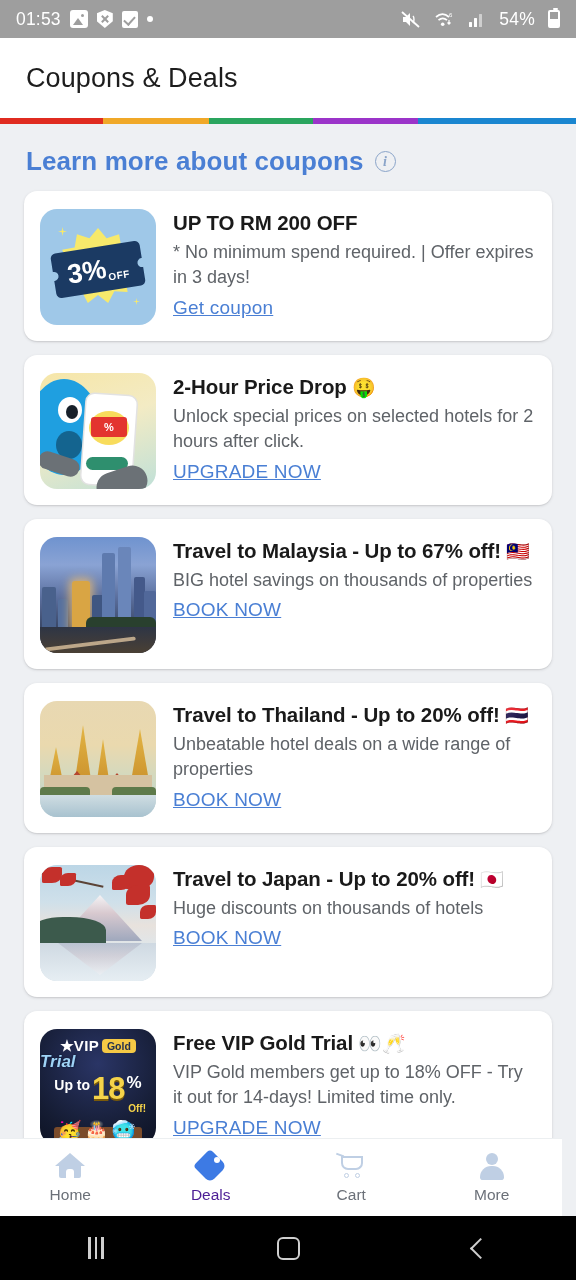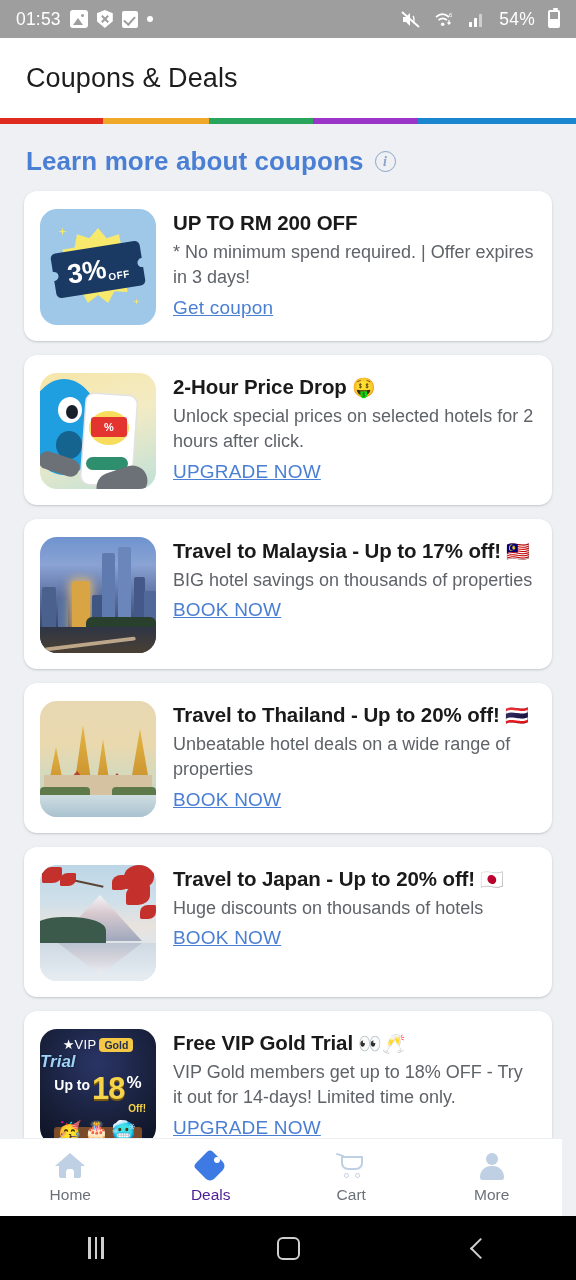--- a/index.html
+++ b/index.html
@@ -160,21 +160,21 @@
   .t-jp .fuji-r{position:absolute;left:18px;bottom:6px;width:84px;height:32px;opacity:.45;
     background:linear-gradient(0deg,#f4f3f5 0%,#c9bcc6 60%,#9fa8bd 100%);
     clip-path:polygon(50% 100%,100% 0,0 0);}
   .t-jp .hill{position:absolute;left:-6px;bottom:38px;width:72px;height:26px;background:#3c5a4c;border-radius:40% 50% 0 0;}
   .t-jp .lake{position:absolute;left:0;right:0;bottom:0;height:38px;background:linear-gradient(180deg,#cfd9e2,#e6eef3);}
   .t-jp .leaf{position:absolute;background:#c4302b;border-radius:50% 10% 50% 10%;}
   .t-jp .branch{position:absolute;background:#5b4336;height:2px;}
 
   .t-vip{ background:radial-gradient(circle at 50% 30%,#2a3566 0%,#151c33 70%,#0d1223 100%);}
   .t-vip .pillrow{position:absolute;top:8px;left:0;right:0;display:flex;justify-content:center;align-items:center;gap:3px;}
-  .t-vip .vip{color:#fff;font-size:13px;font-weight:400;letter-spacing:.3px;}
+  .t-vip .vip{color:#fff;font-size:15px;font-weight:700;letter-spacing:.3px;}
   .t-vip .gold{background:#f5c945;color:#23304f;font-size:10.5px;font-weight:700;border-radius:4px;padding:1px 5px;}
   .t-vip .trial{position:absolute;top:23px;left:0;right:0;text-align:left;color:#9fd4f7;
     font-size:17px;font-weight:700;font-style:italic;font-family:Liberation Sans, sans-serif;
     text-shadow:0 0 2px #0d1223,1px 1px 0 #1b2a55;}
   .t-vip .big{position:absolute;top:46px;left:0;right:0;display:flex;justify-content:center;align-items:flex-start;gap:2px;}
   .t-vip .upto{color:#fff;font-size:14px;font-weight:700;line-height:.95;text-align:left;padding-top:4px;}
   .t-vip .num{color:#f5d34a;font-size:31px;font-weight:700;line-height:.9;letter-spacing:-1px;
     text-shadow:0 2px 0 #7a5a0a;}
   .t-vip .pc{color:#fff;font-size:17px;font-weight:700;line-height:.9;}
   .t-vip .offl{color:#f5d34a;font-size:10px;font-weight:700;position:absolute;right:10px;top:74px;}
@@ -336,21 +336,21 @@
         <div class="tw" style="left:52px;width:12px;height:34px;background:#3f5682;"></div>
         <div class="tw" style="left:62px;width:13px;height:76px;background:#5e7aae;"></div>
         <div class="tw" style="left:78px;width:13px;height:82px;background:#6a86ba;"></div>
         <div class="tw" style="left:94px;width:11px;height:52px;background:#44598a;"></div>
         <div class="tw" style="left:104px;width:12px;height:38px;background:#51689a;"></div>
         <div class="tree" style="left:46px;width:70px;"></div>
         <div class="road"></div>
         <div class="trail"></div>
       </div>
       <div class="ctext">
-        <div class="ctitle"><span>Travel to Malaysia - Up to 17% off!</span> <span class="emoji">🇲🇾</span></div>
+        <div class="ctitle"><span>Travel to Malaysia - Up to 67% off!</span> <span class="emoji">🇲🇾</span></div>
         <div class="cdesc">BIG hotel savings on thousands of properties</div>
         <a class="cta" href="#">BOOK NOW</a>
       </div>
     </div>
 
     <div class="card">
       <div class="thumb t-th">
         <div class="spire" style="left:8px;width:16px;height:40px;"></div>
         <div class="spire" style="left:34px;width:18px;height:62px;"></div>
         <div class="spire" style="left:56px;width:14px;height:48px;"></div>

